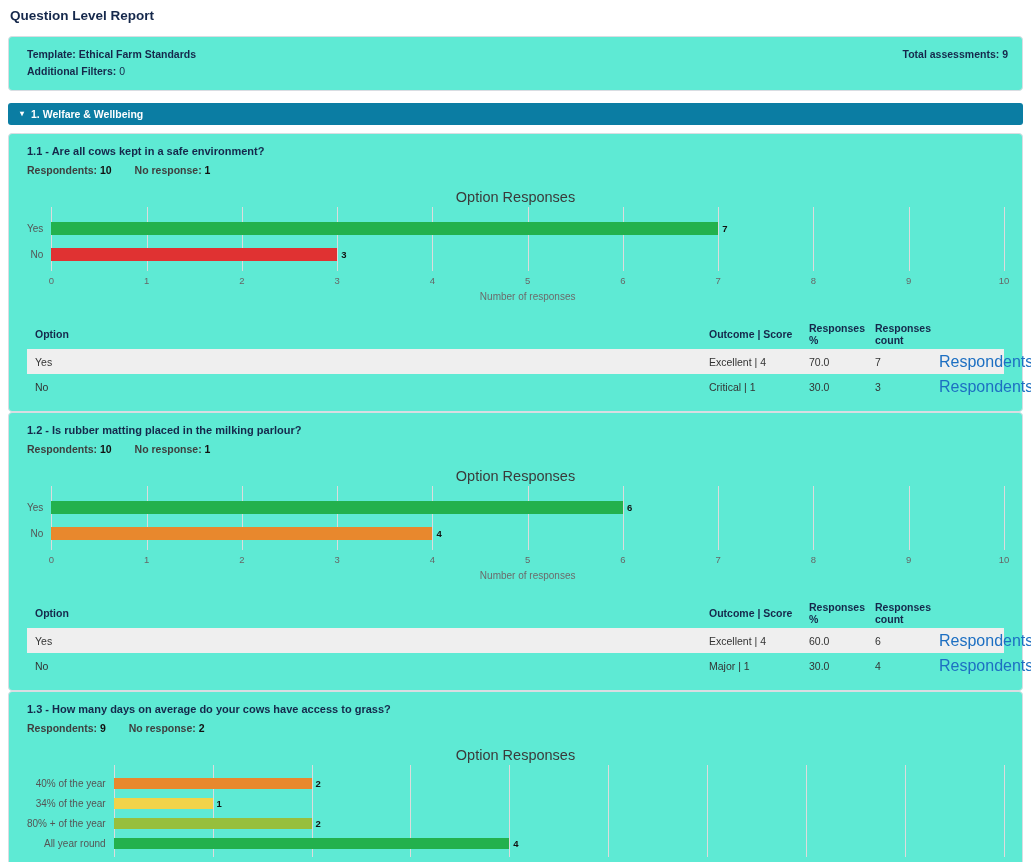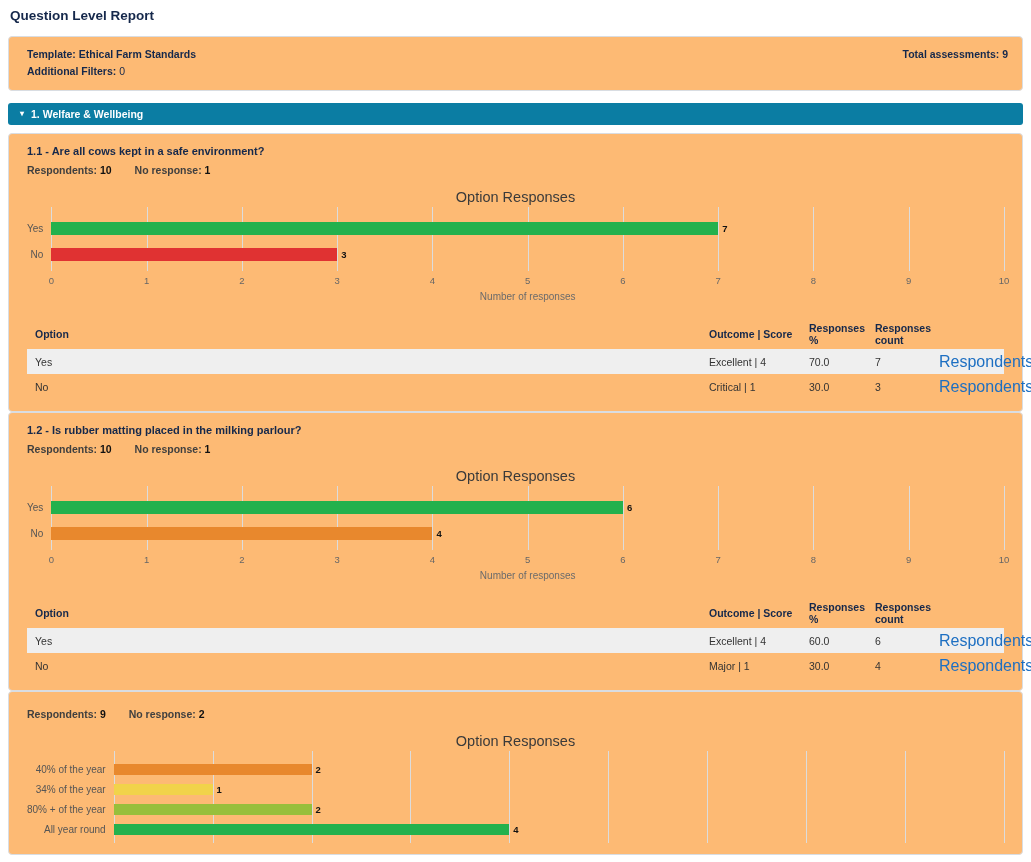--- a/index.html
+++ b/index.html
@@ -16,21 +16,21 @@
   .page-title {
     font-size: 13.5px;
     font-weight: bold;
     color: #15284b;
     margin: 2px 0 13px 2px;
   }
 
   .card {
     border: 1px solid #d9dde2;
     border-radius: 4px;
-    background: #fdba74;
+    background: #5eead4;
   }
 
   
   .summary-card {
     display: flex;
     justify-content: space-between;
     align-items: flex-start;
     padding: 9px 14px 10px 18px;
     margin-bottom: 12px;
   }
@@ -262,20 +262,21 @@
         <div class="col-outcome">Major | 1</div>
         <div class="col-pct">30.0</div>
         <div class="col-count">4</div>
         <div class="col-link"><a href="#">Respondents</a></div>
       </div>
     </div>
   </div>
 </section>
 
 <section class="card q-card">
+  <h2 class="q-title">1.3 - How many days on average do your cows have access to grass?</h2>
   <div class="resp-line">
     <span class="stat"><span>Respondents:</span> <b>9</b></span>
     <span class="stat"><span>No response:</span> <b>2</b></span>
   </div>
   <div class="chart">
     <div class="chart-title">Option Responses</div>
     <div class="chart-grid">
       <div class="chart-labels">
           <div class="cat-label" style="height: 20px;">40% of the year</div>
           <div class="cat-label" style="height: 20px;">34% of the year</div>

